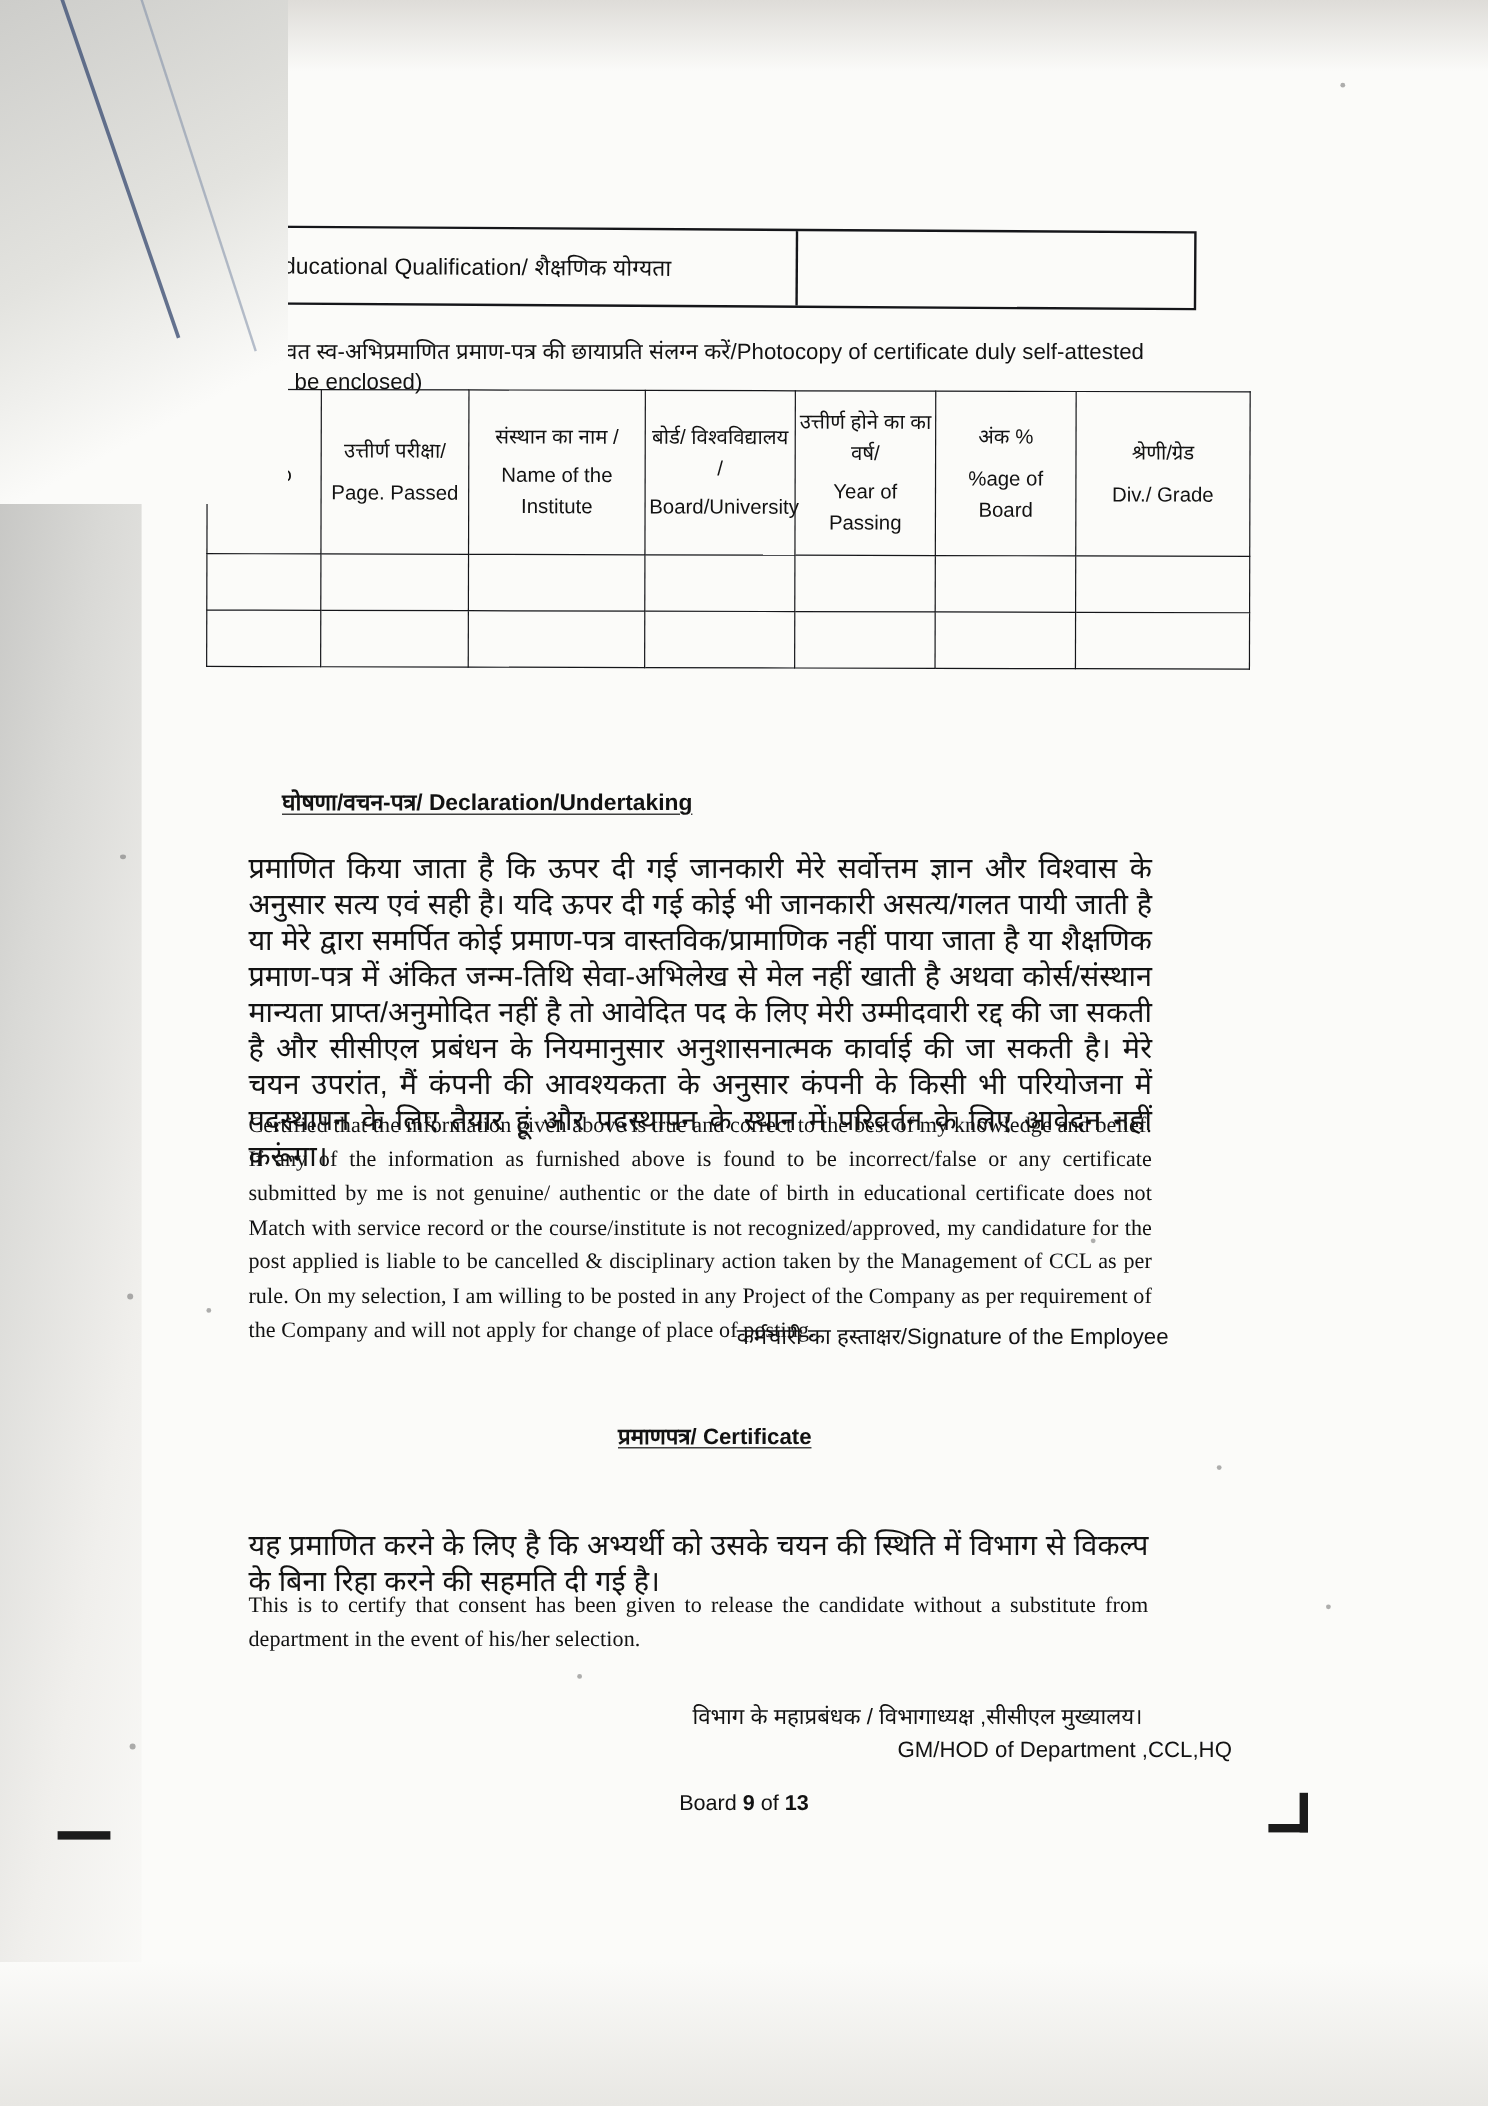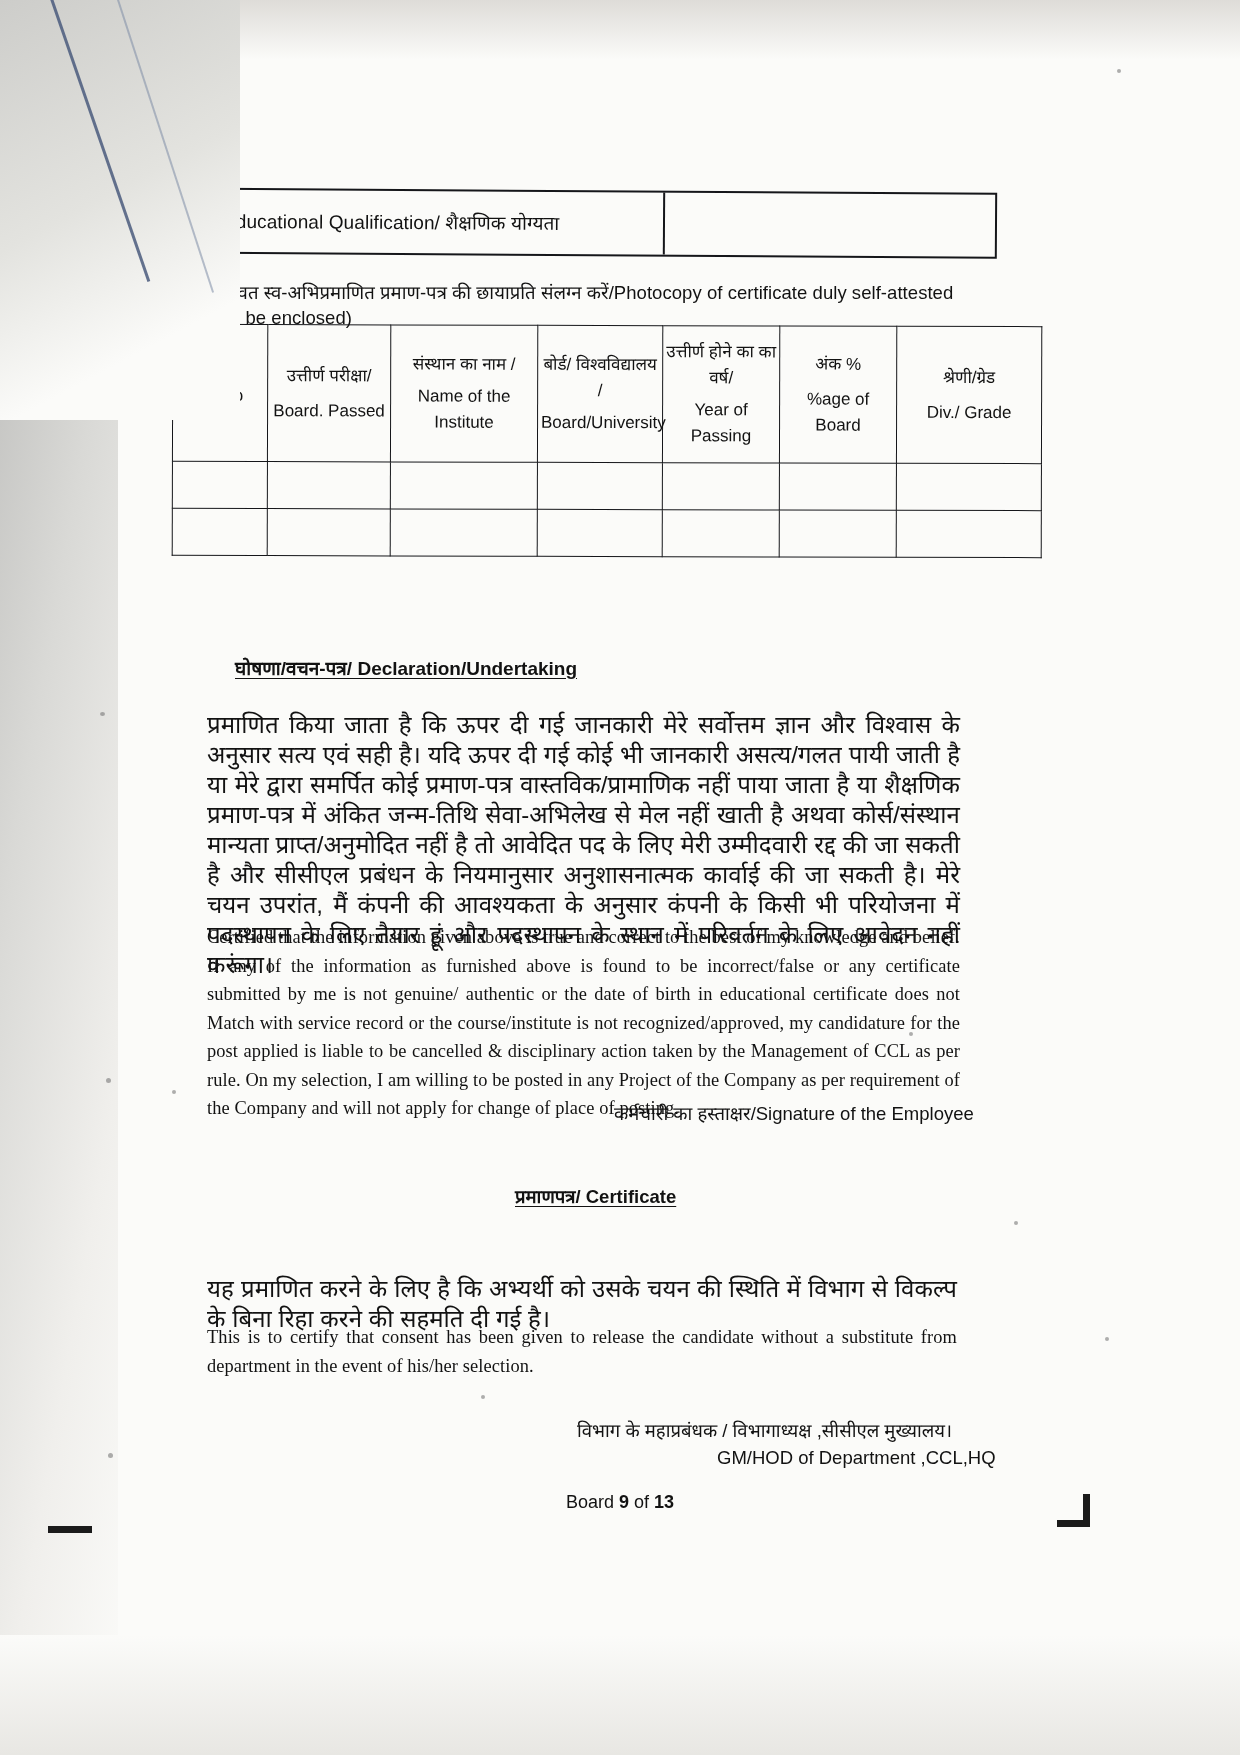--- a/index.html
+++ b/index.html
@@ -197,21 +197,21 @@
   #cert-en { left: 207px; top: 1323px; width: 750px; }
 
   
   .sign {
     position: absolute;
     font-size: 18.5px;
     white-space: nowrap;
   }
   #sign-emp { left: 614px; top: 1100px; }
   #gm-hi { left: 577px; top: 1417px; text-align: right; }
-  #gm-en { left: 717px; top: 1447px; }
+  #gm-en { left: 748px; top: 1447px; }
 
   .page-no {
     position: absolute;
     left: 0; top: 1492px;
     width: 1240px;
     text-align: center;
     font-size: 18px;
   }
   .page-no b { font-weight: bold; }
 </style>
@@ -232,21 +232,21 @@
 
     <table class="edu-table">
       <thead>
         <tr>
           <td style="width:88px">
             <span class="hd-en">Sl. No</span>
           </td>
           <td style="width:116px">
             <span class="hd-hi">उत्तीर्ण परीक्षा/</span>
             <span class="gap"></span>
-            <span class="hd-en">Board. Passed</span>
+            <span class="hd-en">Page. Passed</span>
           </td>
           <td style="width:140px">
             <span class="hd-hi">संस्थान का नाम /</span>
             <span class="hd-en">Name of the Institute</span>
           </td>
           <td style="width:118px">
             <span class="hd-hi">बोर्ड/ विश्वविद्यालय /</span>
             <span class="hd-en">Board/University</span>
           </td>
           <td style="width:110px">

